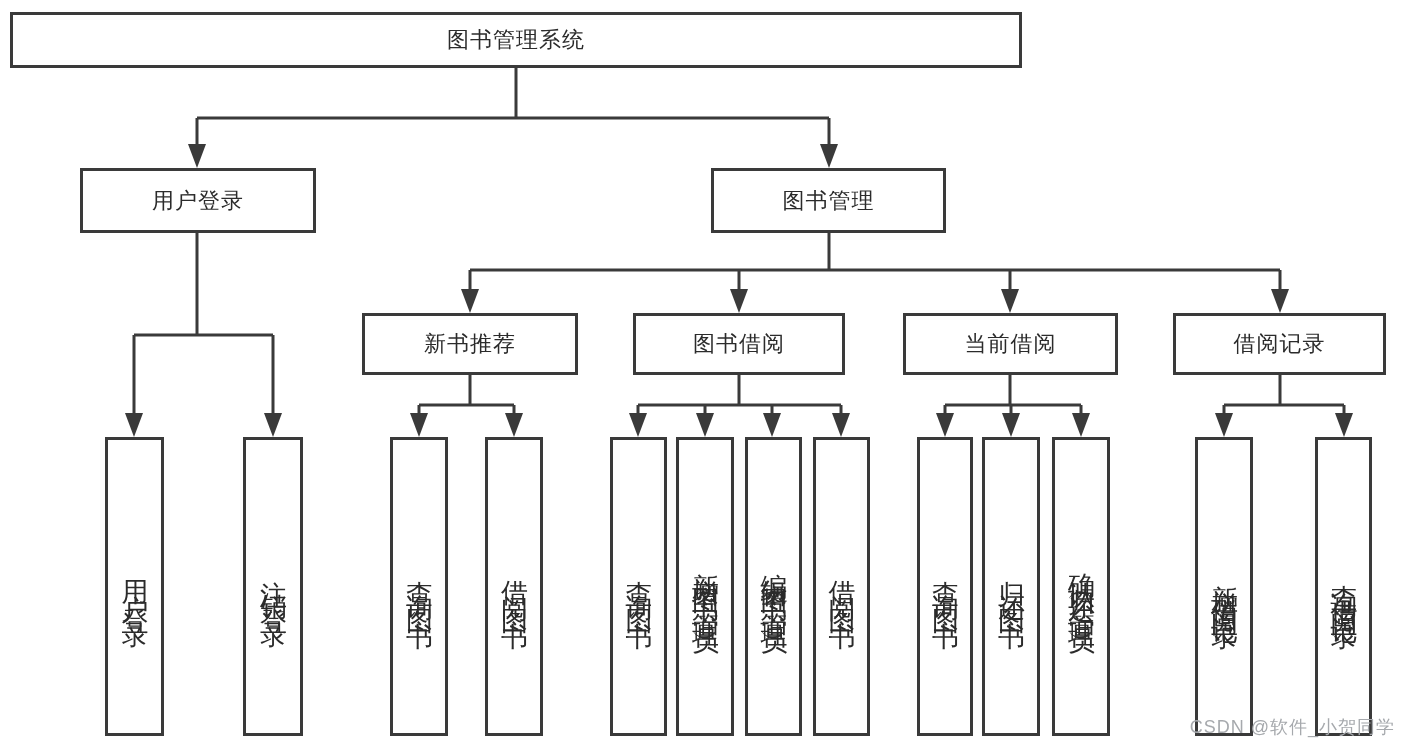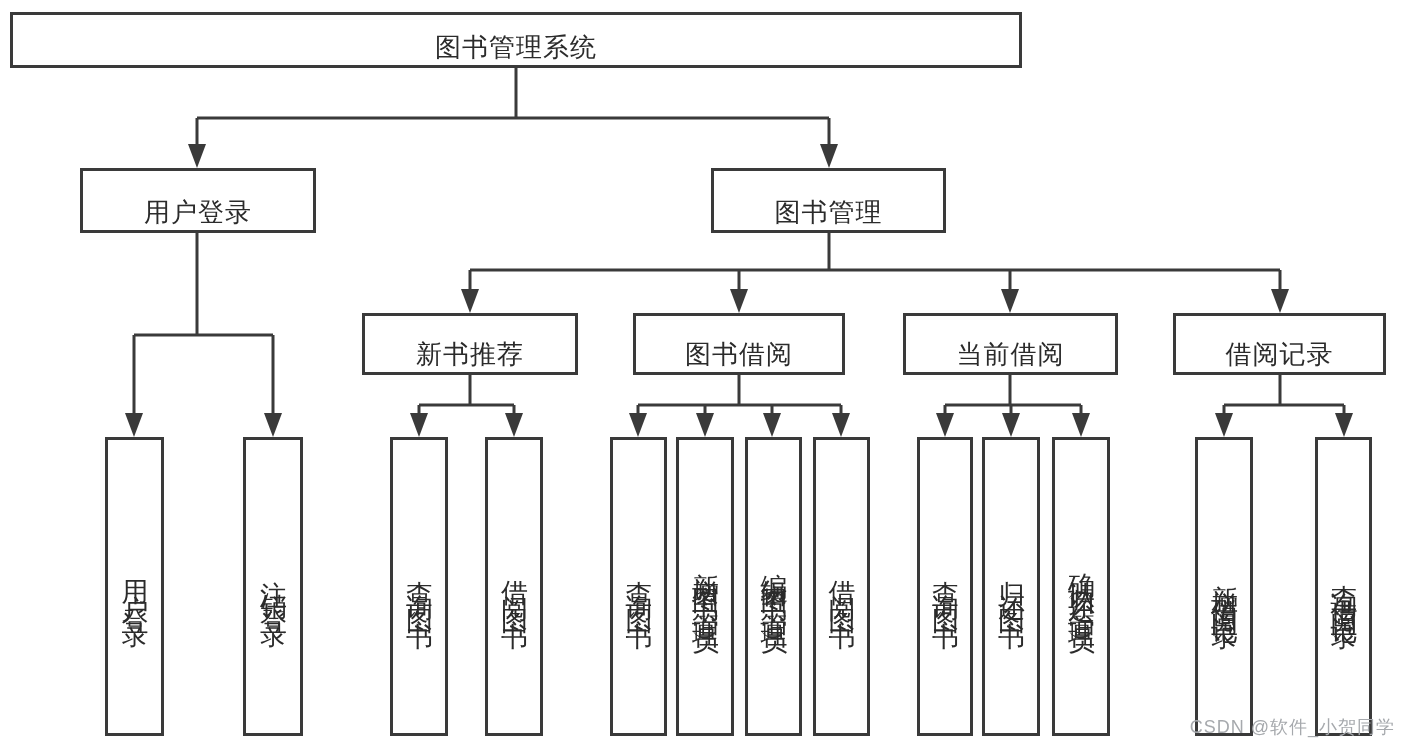--- a/index.html
+++ b/index.html
@@ -24,21 +24,21 @@
   .node {
     position: absolute;
     border: 3px solid var(--line);
     background: var(--background);
     display: flex;
     align-items: center;
     justify-content: center;
     color: var(--text);
     z-index: 2;
   }
-  .node.h { font-size: 26px; letter-spacing: 1px; align-items: flex-end; }
+  .node.h { font-size: 22px; letter-spacing: 1px; }
   .node.v { font-size: 27px; }
   .node.v .vlabel {
     writing-mode: vertical-lr;
     text-orientation: mixed;
     line-height: 1;
     white-space: nowrap;
   }
   .ls-wide .vlabel  { letter-spacing: 14px; }
   .ls-tight .vlabel { letter-spacing: 8px; }
   .watermark {

